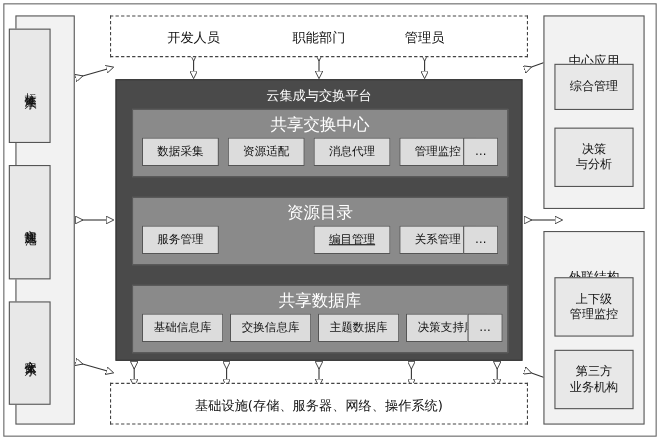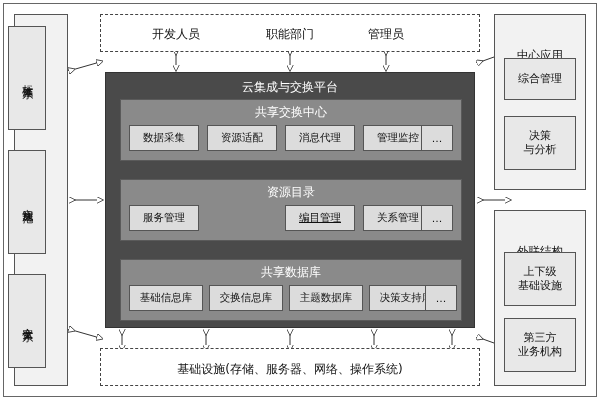--- a/index.html
+++ b/index.html
@@ -99,21 +99,21 @@
     border: 1px solid #5a5a5a;
     box-sizing: border-box;
   }
   .layer-title {
     position: absolute;
     top: 4px;
     left: 0;
     width: 100%;
     text-align: center;
     color: #ffffff;
-    font-size: 12px;
+    font-size: 15px;
   }
   .chip {
     position: absolute;
     top: 25px;
     height: 26px;
     background: #dcdcdc;
     border: 1px solid #555;
     box-sizing: border-box;
     display: flex;
     align-items: center;
@@ -263,21 +263,21 @@
   </div>
   <div class="right-item" style="left:504px;top:116px;height:54px;white-space:pre-line;">
     <span style="white-space:pre-line;">决策
 与分析</span>
   </div>
 
   <div class="right-col" style="top:210px;height:176px;"></div>
   <div class="right-title" style="left:494px;width:92px;top:224px;">外联结构</div>
   <div class="right-item" style="left:504px;top:252px;height:54px;white-space:pre-line;">
     <span style="white-space:pre-line;">上下级
-基础设施</span>
+管理监控</span>
   </div>
   <div class="right-item" style="left:504px;top:318px;height:54px;white-space:pre-line;">
     <span style="white-space:pre-line;">第三方
 业务机构</span>
   </div>
 
   <div class="dashed-box" style="left:100px;top:348px;width:380px;height:38px;">
     <div class="bottom-label" style="top:12px;">基础设施(存储、服务器、网络、操作系统)</div>
   </div>
 

